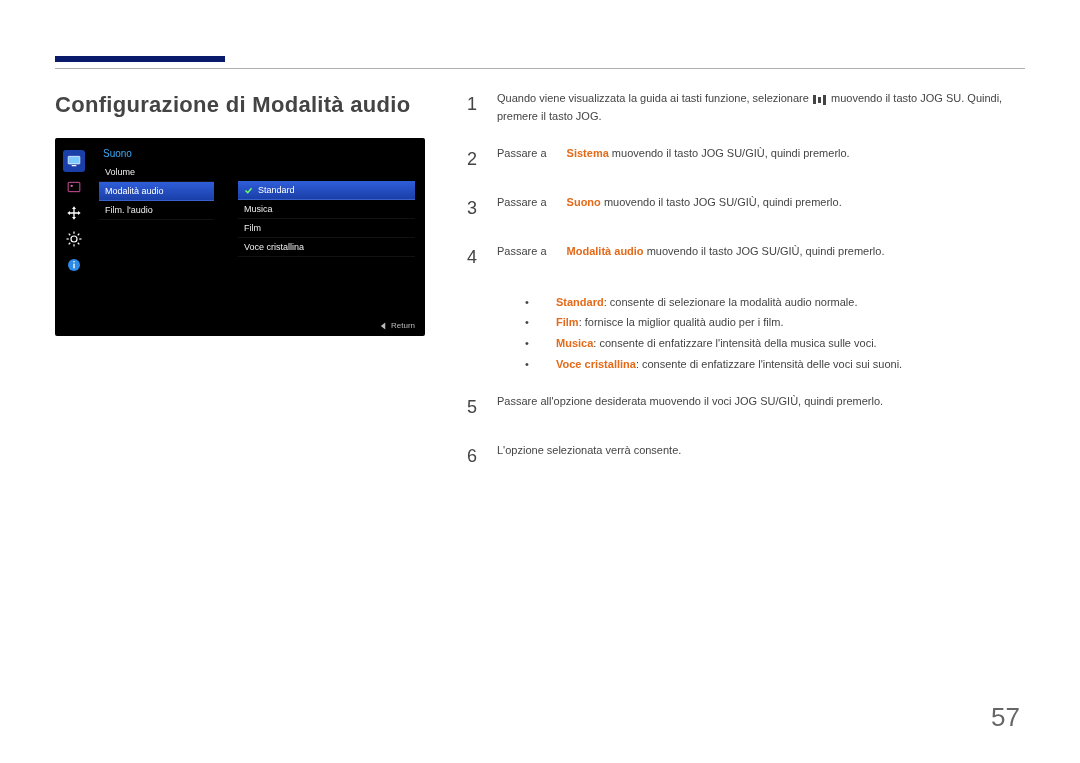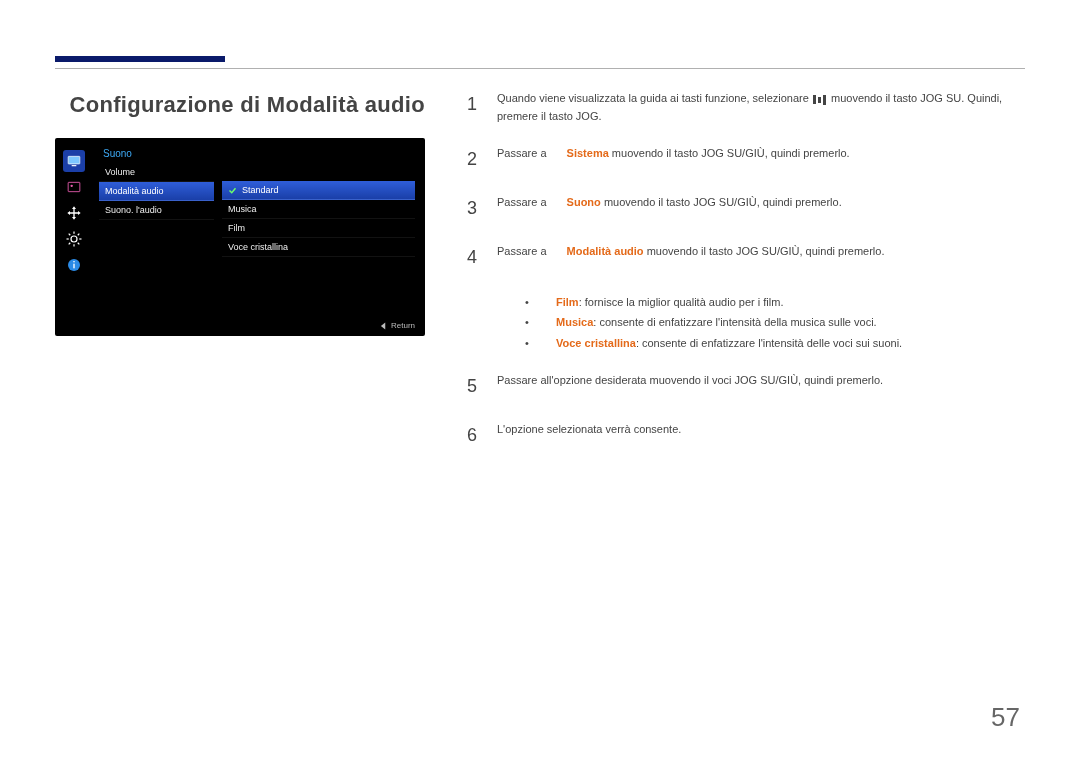--- a/index.html
+++ b/index.html
@@ -2,29 +2,29 @@
 <html><head>
   <meta charset="utf-8">
   <style>
     * { margin:0; padding:0; box-sizing:border-box; }
     body { font-family: Arial, "Helvetica Neue", sans-serif; background:#fff; color:#000; width:1080px; height:763px; position:relative; }
     .rule-top { position:absolute; top:68px; left:55px; right:55px; height:1px; background:#b0b0b0; }
     .rule-accent { position:absolute; top:56px; left:55px; width:170px; height:6px; background:#0a1a6a; }
     .page { position:absolute; top:72px; left:55px; right:55px; display:flex; gap:40px; }
     .left { width:370px; }
     .right { flex:1; }
-    h1 { font-size:22px; color:#444; font-weight:700; margin-top:20px; margin-bottom:20px; letter-spacing:.3px;text-align:right; }
+    h1 { font-size:22px; color:#444; font-weight:700; margin-top:20px; margin-bottom:20px; letter-spacing:.3px; }
 
     .osd { width:370px; height:198px; background:#000; border-radius:2px; position:relative; padding:8px 10px 8px 10px; color:#fff; font-size:9px; }
     .osd-icons { position:absolute; left:8px; top:12px; width:30px; display:flex; flex-direction:column; gap:4px; }
     .osd-icons div { width:22px; height:22px; display:flex; align-items:center; justify-content:center; border-radius:3px; }
     .iconbox-active { background:#1b3fa8; }
     .osd-body { margin-left:34px; }
     .osd-title { color:#3da9f5; font-size:10px; margin-bottom:4px; padding-top:2px; padding-left:4px; }
-    .osd-cols { display:flex; gap:8px; }
+    .osd-cols { display:flex; gap:24px; }
     .osd-col1 { width:115px; }
     .osd-col2 { flex:1; position:relative; }
     .mitem { padding:4px 6px; font-size:9px; color:#eee; border-bottom:1px solid rgba(128,128,128,.14); }
     .mitem.sel { background:linear-gradient(#2f5ed9,#1a3fa8); color:#fff; }
     .mitem.sub { display:flex; align-items:center; gap:6px; }
     .check { width:8px; height:8px; color:#4dff4d; }
     .return { position:absolute; right:10px; bottom:6px; font-size:8px; color:#bbb; display:flex; align-items:flex-end; gap:4px; }
     .footnote { font-size:10px; color:#7a7a7a; margin-top:12px; }
     .footnote::before { content:"― "; }
 
@@ -97,21 +97,21 @@
             </svg>
         </div>
       </div>
 
       <div class="osd-body">
         <div class="osd-title">Suono</div>
         <div class="osd-cols">
           <div class="osd-col1">
             <div class="mitem">Volume</div>
             <div class="mitem sel">Modalità audio</div>
-            <div class="mitem">Suono. l'audio</div>
+            <div class="mitem">Film. l'audio</div>
           </div>
           <div class="osd-col2">
             <div style="height:18px"></div>
             <div class="mitem sel sub">
               <span class="check">
                 <svg width="9" height="9" viewBox="0 0 12 12">
                     <path d="M2 6 L5 9 L10 3" stroke="#6bff6b" stroke-width="2" fill="none"></path>
                   </svg>
               </span>
               <span>Standard</span>
@@ -171,20 +171,21 @@
         <div class="step-num">4</div>
         <div class="step-body">
           <span>Passare a </span>
           <span class="orange">Modalità audio</span>
           <span> muovendo il tasto JOG SU/GIÙ, quindi premerlo.</span>
         </div>
       </div>
     </div>
 
     <ul class="bullets">
+      <li><span class="orange">Standard</span><span>: consente di selezionare la modalità audio normale.</span></li>
       <li><span class="orange">Film</span><span>: fornisce la miglior qualità audio per i film.</span></li>
       <li><span class="orange">Musica</span><span>: consente di enfatizzare l'intensità della musica sulle voci.</span></li>
       <li><span class="orange">Voce cristallina</span><span>: consente di enfatizzare l'intensità delle voci sui suoni.</span></li>
     </ul>
 
     <div class="steps">
       <div class="step">
         <div class="step-num">5</div>
         <div class="step-body">Passare all'opzione desiderata muovendo il voci JOG SU/GIÙ, quindi premerlo.</div>
       </div>

